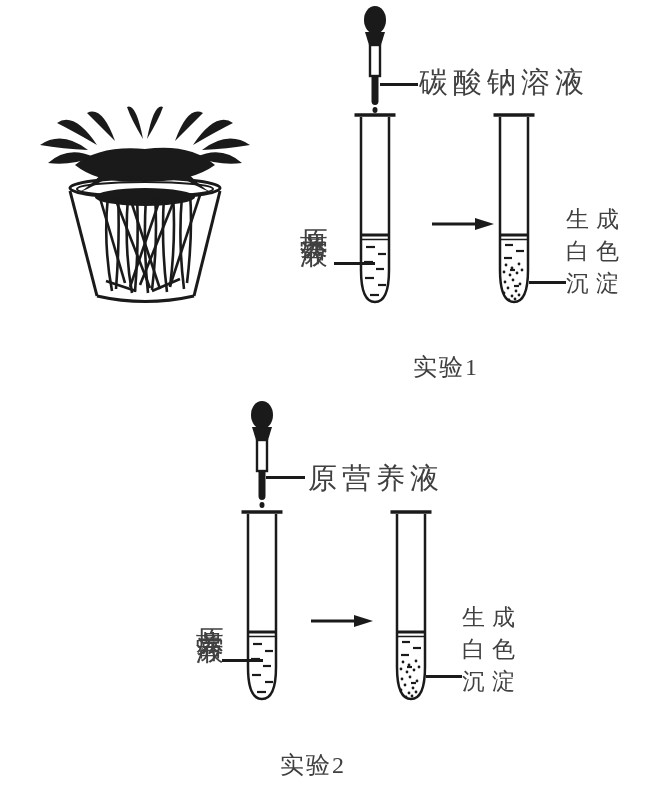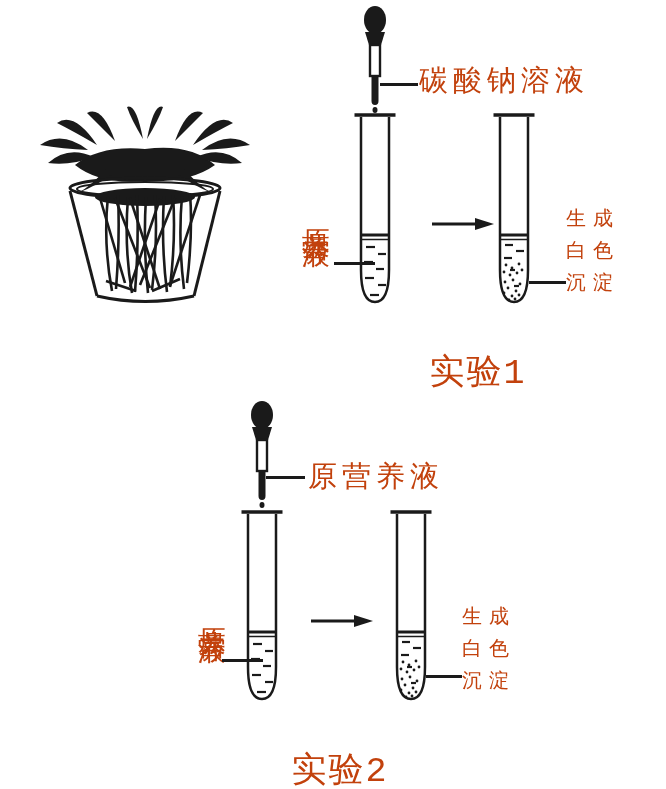--- a/index.html
+++ b/index.html
@@ -7,36 +7,36 @@
     position: relative;
     width: 666px;
     height: 789px;
     background: #ffffff;
     font-family: "Liberation Serif", serif;
     overflow: hidden;
   }
   svg { position: absolute; display: block; }
   .lbl {
     position: absolute;
-    color: #c2410c;
-    font-family: Liberation Mono, monospace;
+    color: #404040;
+    font-family: Liberation Serif, serif;
     line-height: 1.15;
     white-space: nowrap;
   }
   .reagent-lbl { font-size: 29px; letter-spacing: 5px; }
   .vlbl {
     writing-mode: vertical-rl;
     text-orientation: upright;
     font-size: 28px;
     letter-spacing: 3px;
     white-space: normal;
   }
-  .result-lbl { font-size: 20px; letter-spacing: 7px; line-height: 32px; }
+  .result-lbl { font-size: 23px; letter-spacing: 7px; line-height: 32px; }
   .result-lbl span { display: block; }
-  .caption { font-size: 35px; letter-spacing: 2px; text-align: center; }
+  .caption { font-size: 24px; letter-spacing: 2px; }
   .pline { position: absolute; height: 3px; background: #1a1a1a; }
   .ink { stroke: #1a1a1a; fill: none; }
   .inkfill { fill: #1a1a1a; stroke: none; }
 </style>
 </head>
 <body>
 
 <div id="figure-root">
 
   <svg style="left:40px; top:103px;" width="225" height="205" viewBox="0 0 225 205">

